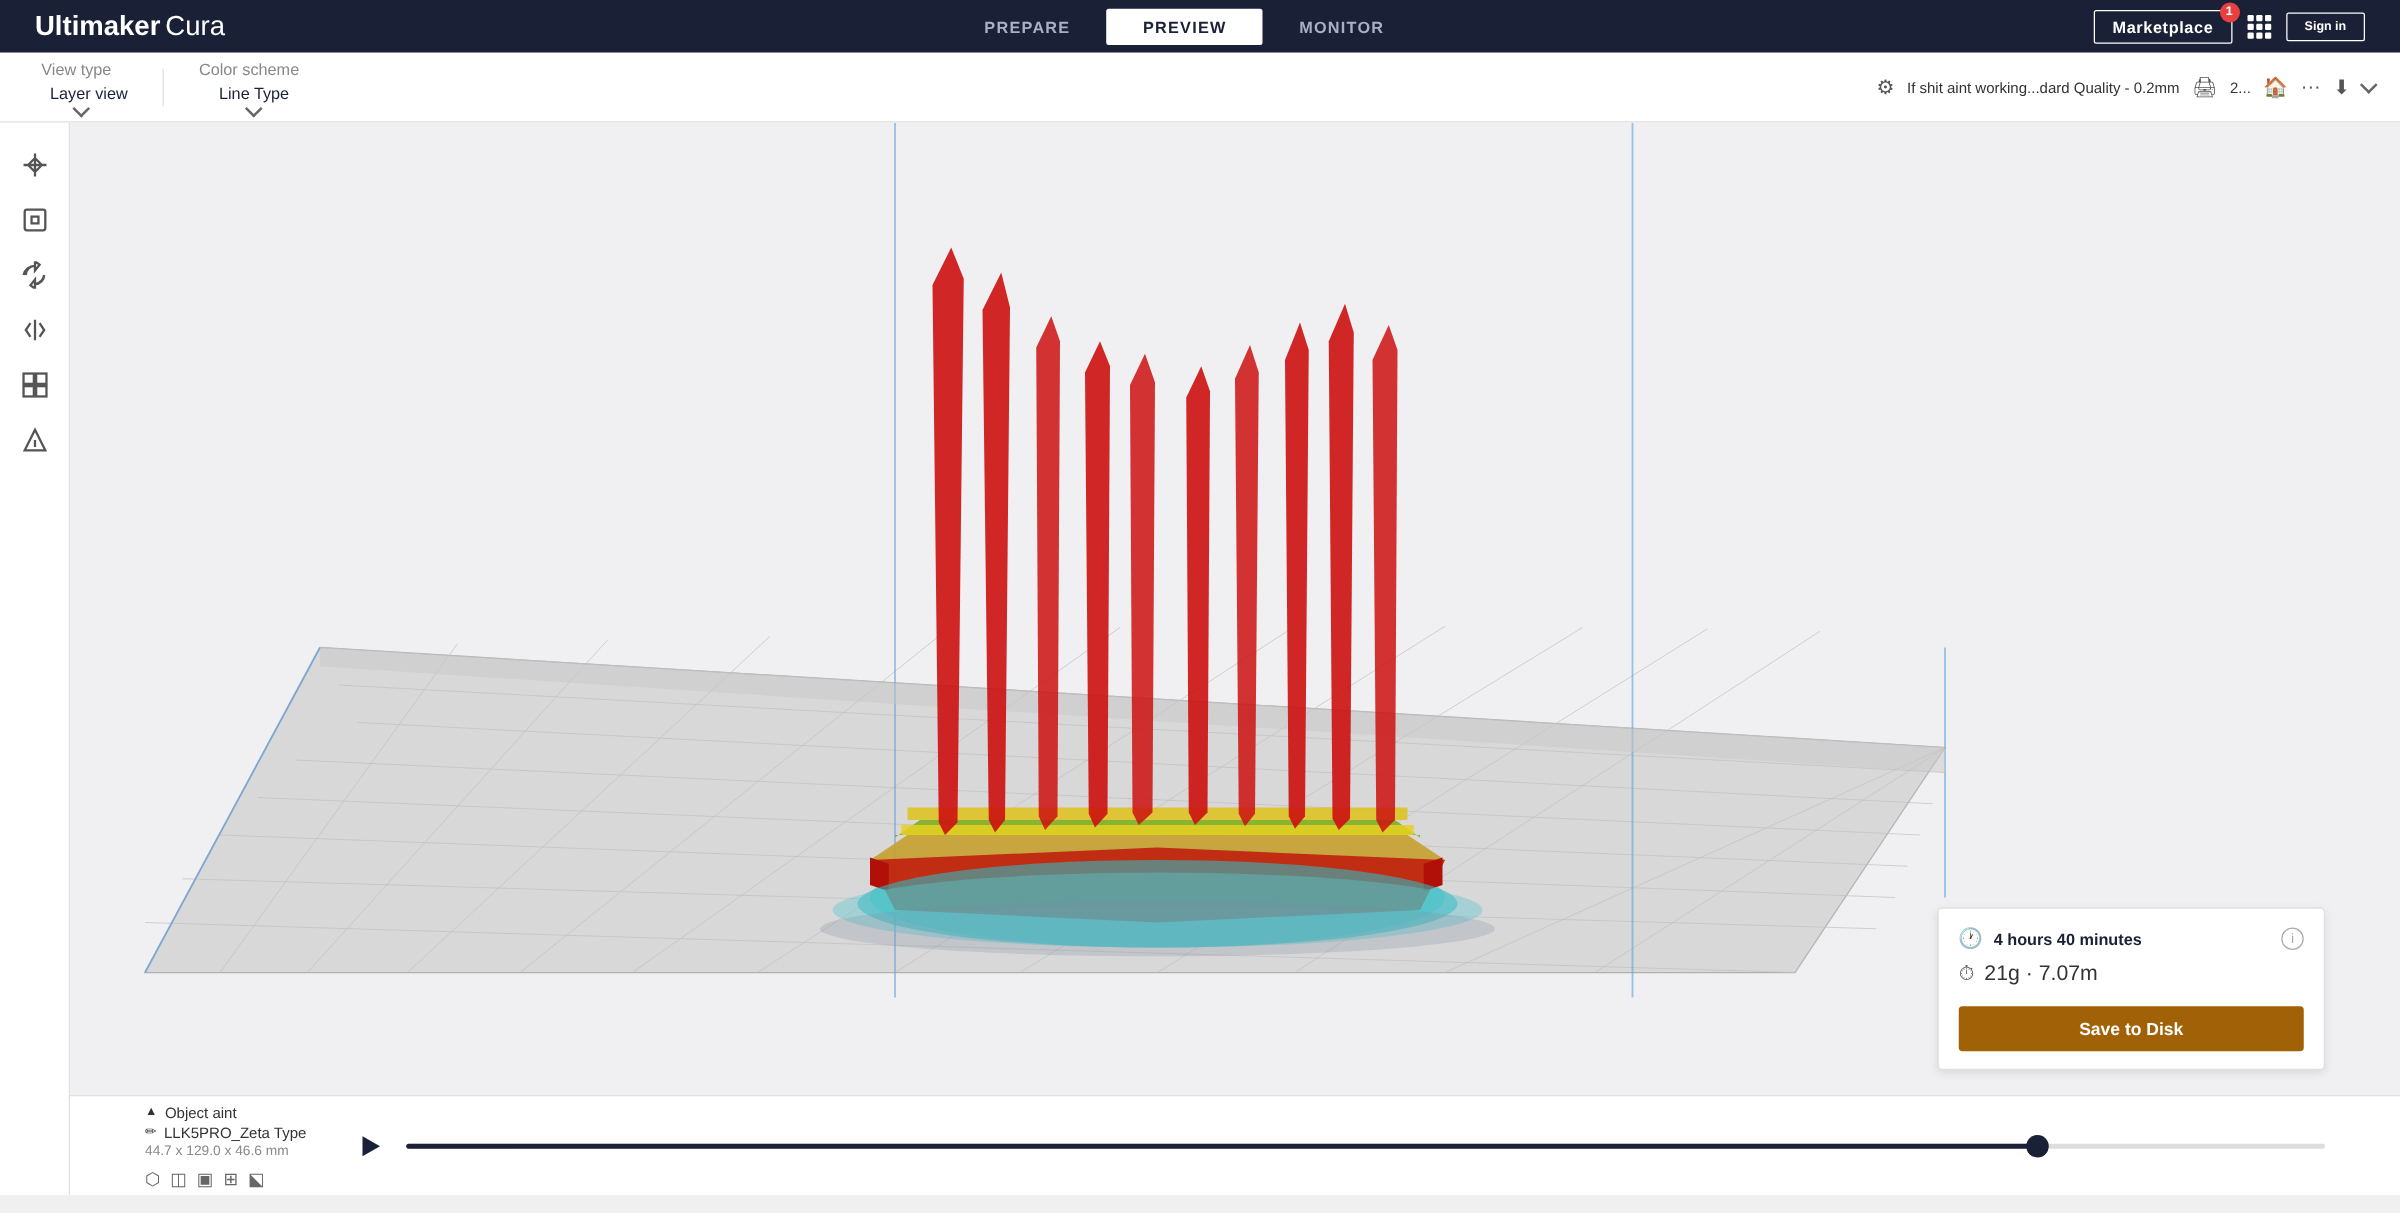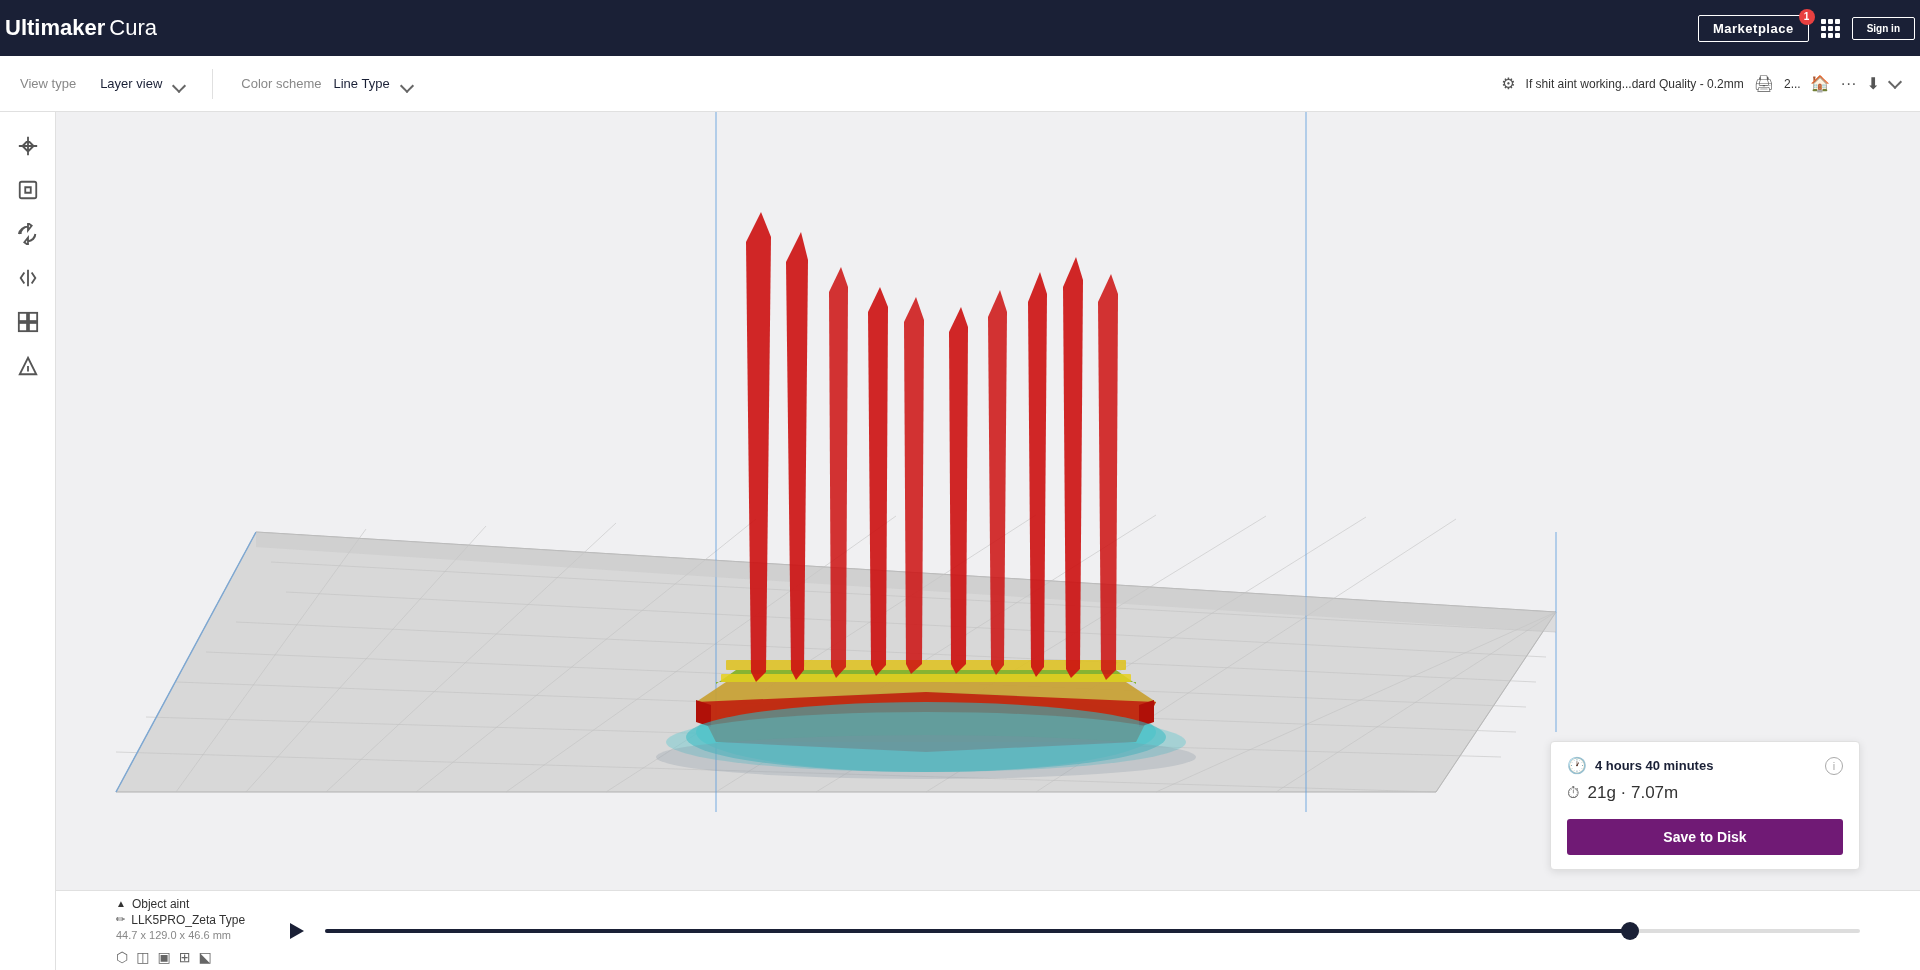--- a/index.html
+++ b/index.html
@@ -1,23 +1,23 @@
 <!DOCTYPE html>
 <html><head>
   <meta charset="utf-8">
   <style>
     * { margin: 0; padding: 0; box-sizing: border-box; }
     body { width: 1920px; height: 970px; overflow: hidden; font-family: 'Segoe UI', Arial, sans-serif; background: #f0f0f0; }
 
     
     #topnav {
-      width: 100%; height: 56px;
+      width: 100%; height: 42px;
       background: #1a2036;
       display: flex; align-items: center;
-      padding: 0 5px;
+      padding: 0 28px;
       position: relative; z-index: 10;
     }
     #logo {
       display: flex; align-items: center; gap: 4px;
       color: white; font-size: 22px; font-weight: 300;
       margin-right: 40px;
     }
     #logo .bold { font-weight: 700; }
     .nav-tabs {
       display: flex; align-items: center; gap: 0;
@@ -73,21 +73,21 @@
     .toolbar-group {
       display: flex; align-items: center; gap: 8px;
     }
     .toolbar-label {
       color: #888; font-size: 13px;
     }
     .toolbar-value {
       color: #1a2036; font-size: 13px; font-weight: 500;
     }
     .toolbar-dropdown {
-      display: flex; align-items: flex-end; gap: 4px; cursor: pointer;
+      display: flex; align-items: center; gap: 4px; cursor: pointer; flex-direction: column;
     }
     .chevron-down {
       width: 10px; height: 10px;
       border-right: 2px solid #666; border-bottom: 2px solid #666;
       transform: rotate(45deg); margin-top: -4px;
     }
     .toolbar-divider {
       width: 1px; height: 30px; background: #e0e0e0; margin: 0 8px;
     }
     .toolbar-right {
@@ -223,40 +223,45 @@
     .estimate-icon { font-size: 16px; color: #555; }
     .estimate-time { font-weight: 700; font-size: 13px; color: #1a2036; flex: 1; }
     .info-icon {
       width: 18px; height: 18px; border: 1.5px solid #aaa; border-radius: 50%;
       display: flex; align-items: center; justify-content: center;
       font-size: 11px; color: #aaa; cursor: pointer;
     }
     .estimate-weight { font-size: 17px; color: #333; }
     .save-btn {
       width: 100%; padding: 10px;
-      background: #701a75; color: white;
+      background: #a16207; color: white;
       border: none; border-radius: 3px;
       font-size: 14px; font-weight: 600;
       cursor: pointer; margin-top: 8px;
     }
 
     
     #canvas-3d {
       position: absolute;
       top: 0; left: 0; right: 0; bottom: 80px;
       width: 100%; height: calc(100% - 80px);
     }
   </style>
 </head>
 <body>
 
 <div id="topnav">
   <div id="logo">
     <span class="bold">Ultimaker</span>
     <span> Cura</span>
+  </div>
+  <div class="nav-tabs">
+    <div class="nav-tab">PREPARE</div>
+    <div class="nav-tab active">PREVIEW</div>
+    <div class="nav-tab">MONITOR</div>
   </div>
   <div class="nav-right">
     <button class="marketplace-btn">
       <span>Marketplace</span>
       <span class="badge">1</span>
     </button>
     <div class="grid-icon">
       <div class="grid-dot"></div>
         <div class="grid-dot"></div>
         <div class="grid-dot"></div>

